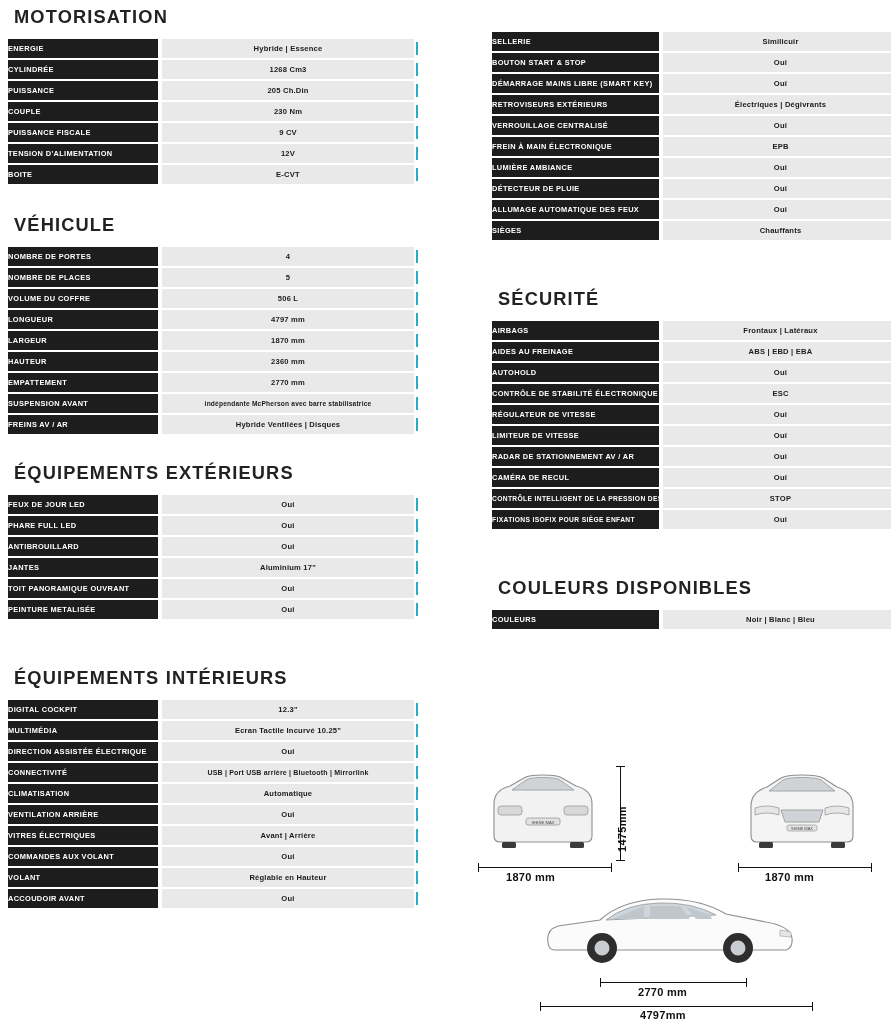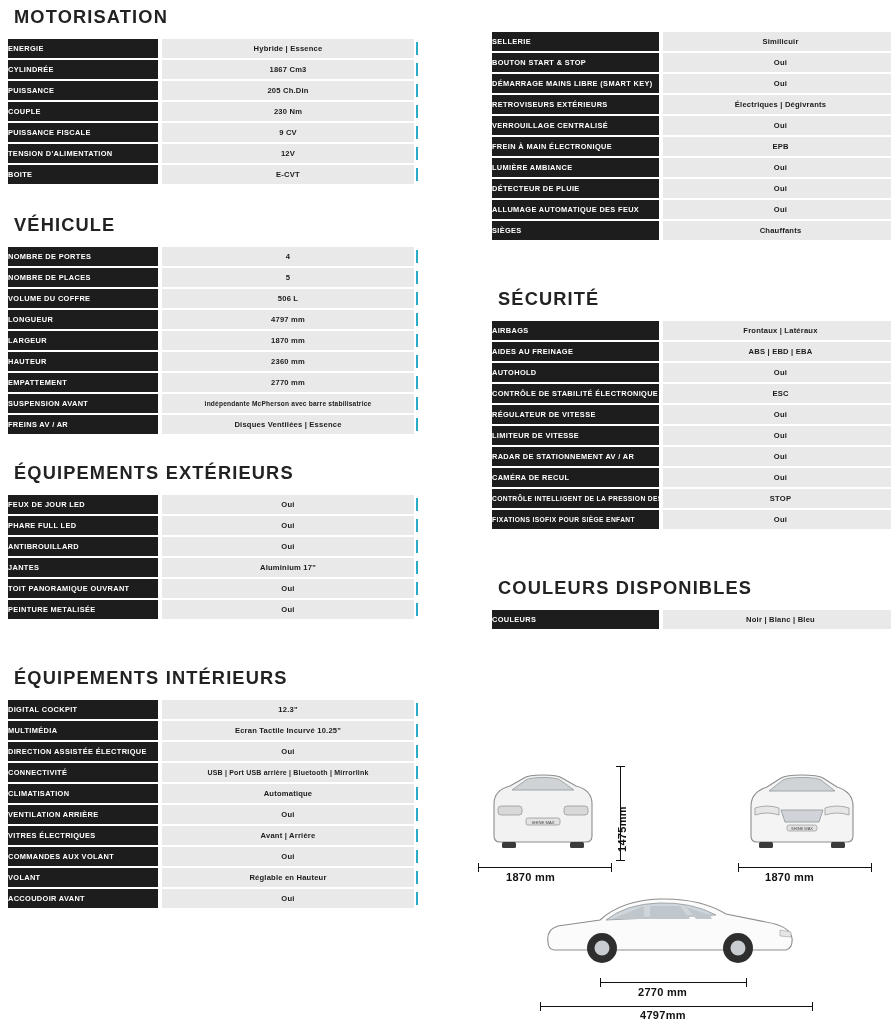--- a/index.html
+++ b/index.html
@@ -145,21 +145,21 @@
               <td class="label">ENERGIE</td>
               <td class="gap"></td>
               <td class="value">Hybride | Essence</td>
               <td class="tick">
                 <div></div>
               </td>
             </tr>
           <tr>
               <td class="label">CYLINDRÉE</td>
               <td class="gap"></td>
-              <td class="value">1867 Cm3</td>
+              <td class="value">1268 Cm3</td>
               <td class="tick">
                 <div></div>
               </td>
             </tr>
           <tr>
               <td class="label">PUISSANCE</td>
               <td class="gap"></td>
               <td class="value">205 Ch.Din</td>
               <td class="tick">
                 <div></div>
@@ -265,21 +265,21 @@
               <td class="label">SUSPENSION AVANT</td>
               <td class="gap"></td>
               <td class="value" style="font-size:6.6px;">indépendante McPherson avec barre stabilisatrice</td>
               <td class="tick">
                 <div></div>
               </td>
             </tr>
           <tr>
               <td class="label">FREINS AV / AR</td>
               <td class="gap"></td>
-              <td class="value">Disques Ventilées | Essence</td>
+              <td class="value">Hybride Ventilées | Disques</td>
               <td class="tick">
                 <div></div>
               </td>
             </tr>
         </tbody>
       </table>
     </div>
 
     <div class="section" style="margin-top:24px;">
       <h2 class="section-title">ÉQUIPEMENTS EXTÉRIEURS</h2>

